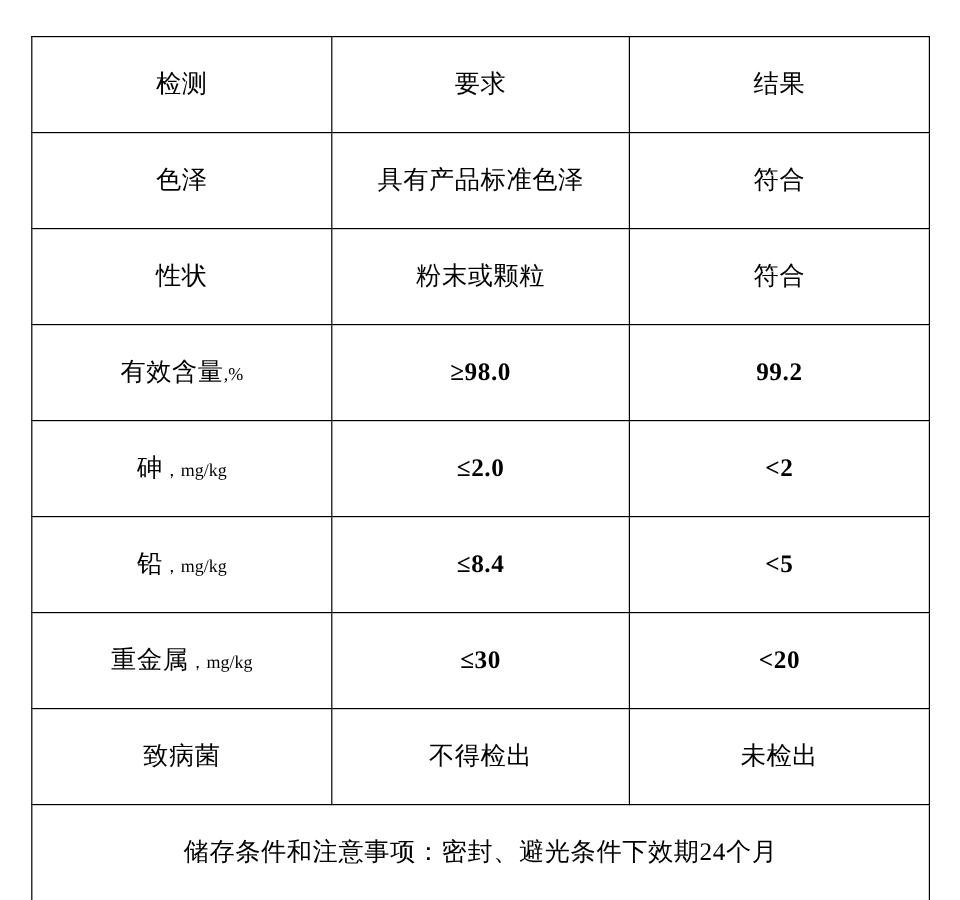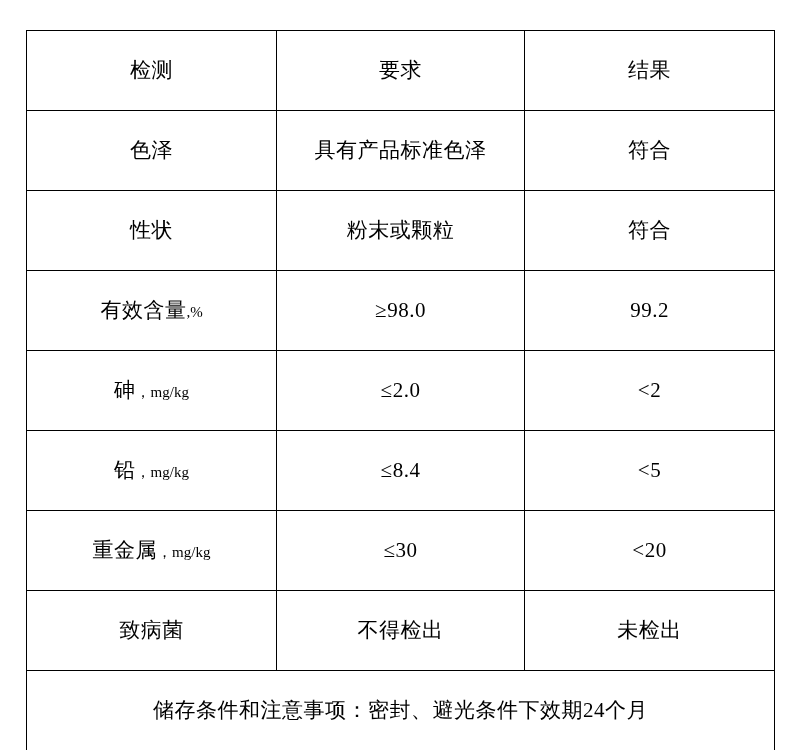--- a/index.html
+++ b/index.html
@@ -39,20 +39,21 @@
   col.c2 { width: 248px; }
   col.c3 { width: 250px; }
 
   .unit {
     font-size: 15px;
     letter-spacing: 0;
   }
   .num {
     font-family: "Liberation Serif", "DejaVu Serif", serif;
     letter-spacing: 0.5px;
+    font-weight: bold;
   }
   .footer-row td {
     height: 46px;
     text-align: left;
     font-size: 18px;
     padding-left: 8px;
     letter-spacing: 0.3px;
   }
 </style>
 </head>

